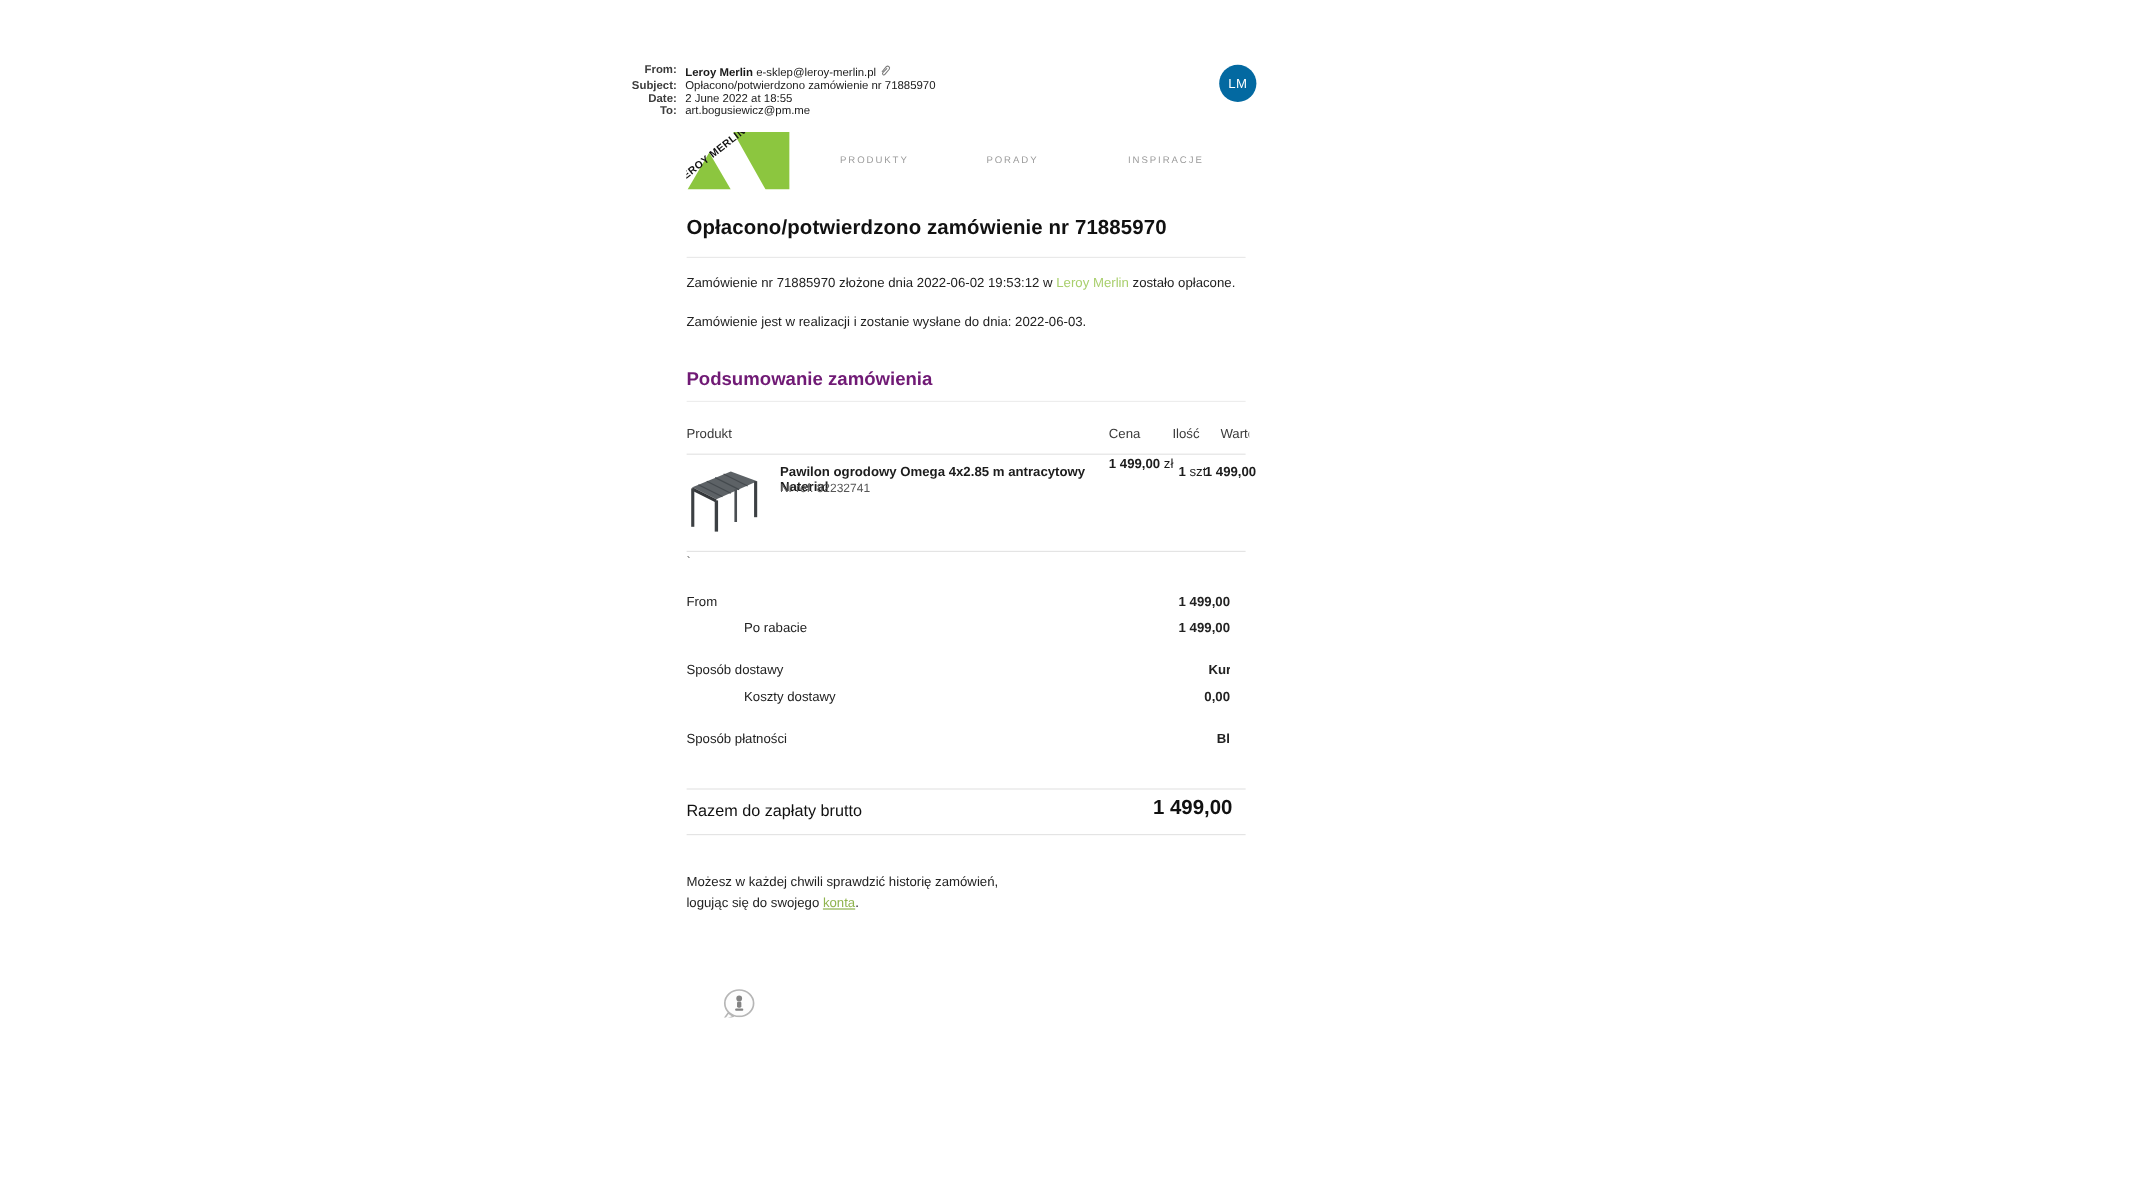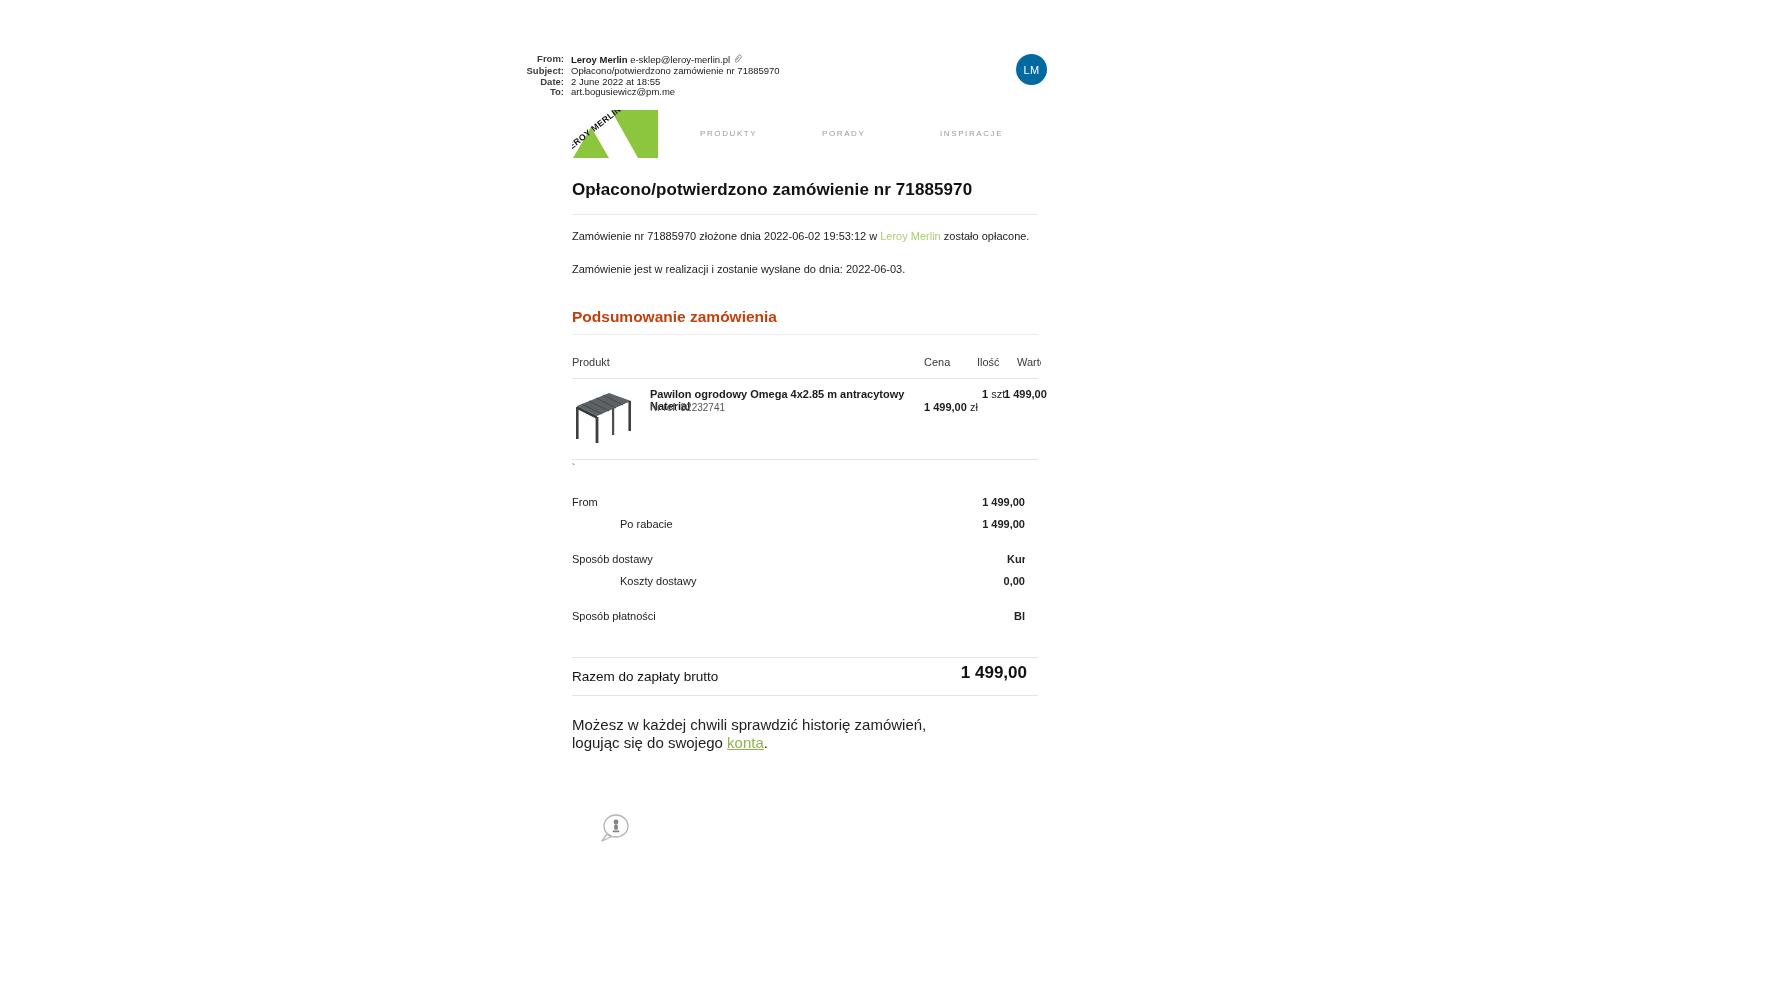--- a/index.html
+++ b/index.html
@@ -26,53 +26,53 @@
   .logo { position:absolute; left:-10px; top:2px; }
   .nav-link { position:absolute; top:21px; font-size:8px; letter-spacing:1.6px; color:#9b9b9b; cursor:pointer; }
   .nav-produkty { left:128px; } .nav-porady { left:250px; } .nav-inspiracje { left:368px; }
 
   .h1 { margin-top:20px; font-size:17px; font-weight:bold; color:#111; letter-spacing:.1px;
         padding-bottom:14px; border-bottom:1px solid #e9e9e9; width:466px; }
   .p  { font-size:11px; color:#222; }
   .p1 { margin-top:15px; }
   .p2 { margin-top:21px; }
   .green-link { color:#a9cf6d; text-decoration:none; cursor:pointer; }
-  .h2 { margin-top:33px; font-size:15.5px; font-weight:bold; color:#c2410c;
+  .h2 { margin-top:33px; font-size:15.5px; font-weight:bold; color:#701a75;
         padding-bottom:8px; border-bottom:1px solid #ededed; width:466px; }
 
   .thead { position:relative; margin-top:21px; height:13px; font-size:11px; color:#3a3a3a; }
   .th-cena { position:absolute; left:352px; }
   .th-ilosc { position:absolute; left:405px; }
   .th-wartosc-box { position:absolute; left:445px; width:24px; overflow:hidden; white-space:nowrap; }
   .divider { width:466px; border-bottom:1px solid #e4e4e4; }
   .div-thead { margin-top:9px; }
 
   .prow { position:relative; height:80px; padding-top:7px; }
   .pimg { position:absolute; left:0; top:7px; }
   .pname { position:absolute; left:78px; top:9px; width:270px; font-size:11px; font-weight:bold; line-height:12px; }
   .pref  { position:absolute; left:78px; top:23px; font-size:10px; color:#555; }
-  .pcena { position:absolute; left:352px; top:22px; font-size:11px; white-space:nowrap; }
+  .pcena { position:absolute; left:352px; top:2px; font-size:11px; white-space:nowrap; }
   .pqty  { position:absolute; left:410px; top:9px; font-size:11px; white-space:nowrap; }
   .pwart-box { position:absolute; left:432px; top:9px; width:44px; overflow:hidden; white-space:nowrap;
                font-size:11px; font-weight:bold; }
   .stray { font-size:10px; color:#444; margin-top:3px; height:10px; }
 
   .trow { position:relative; width:453px; height:13px; font-size:11px; color:#222; }
   .trow .tval { position:absolute; right:0; top:0; font-weight:bold; white-space:nowrap; }
   .tval-clip { position:absolute; right:0; top:0; overflow:hidden; font-weight:bold; white-space:nowrap; }
   .w-kur { width:18px; } .w-blik { width:11px; }
   .mt-suma { margin-top:23px; } .mt-next { margin-top:9px;padding-left:48px; } .mt-group { margin-top:22px; }
 
   .div-razem-top { margin-top:34px; }
   .razem { position:relative; width:455px; padding:9px 0 10px 0; border-bottom:0; }
   .razem-label { font-size:13.5px; font-weight:normal; color:#111; }
   .razem-value { position:absolute; right:0; top:5px; font-size:17px; font-weight:bold; color:#111; white-space:nowrap; }
   .div-razem-bot { }
 
-  .footer-p { margin-top:20px; font-size:15px; line-height:18px; color:#222; }
+  .footer-p { margin-top:30px; font-size:11px; line-height:18px; color:#222; }
   .konta-link { color:#8fb44e; text-decoration:underline; cursor:pointer; }
 
   .bubble { margin-top:60px; margin-left:26px; width:34px; height:32px; opacity:.75; cursor:pointer; }
 </style>
 </head>
 <body>
 
 <div class="stage">
 
   <div class="mail-header">

